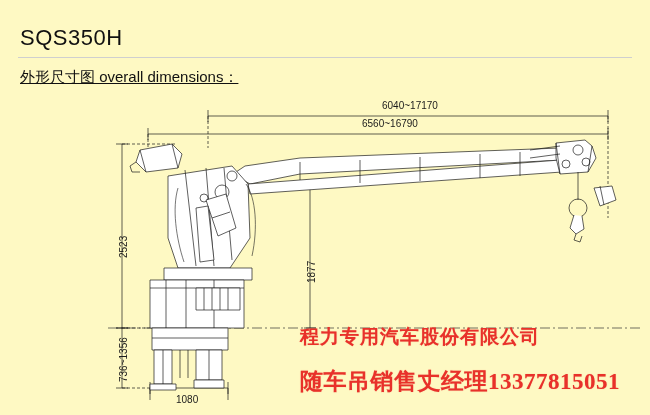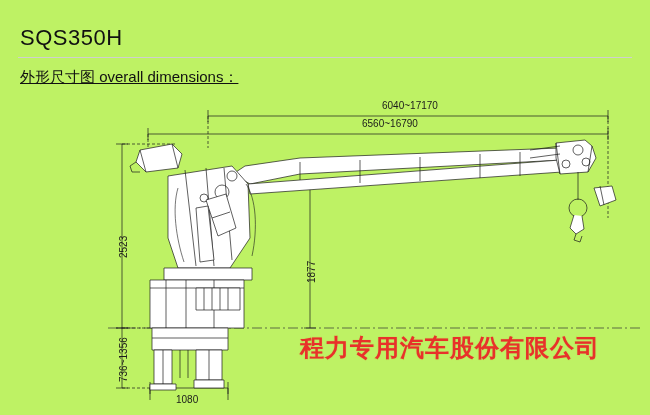--- a/index.html
+++ b/index.html
@@ -11,21 +11,21 @@
     height: 415px;
     background: #ffffff;
     font-family: "Liberation Sans", sans-serif;
     overflow: hidden;
     position: relative;
   }
   .page {
     position: relative;
     width: 650px;
     height: 415px;
-    background: #bef264;
+    background: #fef9c3;
   }
   .title {
     position: absolute;
     left: 20px;
     top: 25px;
     font-size: 22px;
     color: #111111;
     letter-spacing: 0.5px;
   }
   .subtitle {
@@ -54,22 +54,22 @@
   .watermark {
     position: absolute;
     color: #e8312a;
     font-weight: bold;
     white-space: nowrap;
     text-shadow: 0 0 1px rgba(232,49,42,0.4);
     font-family: "Liberation Serif", serif;
   }
   .wm1 {
     left: 300px;
-    top: 332px;
-    font-size: 24px;
+    top: 324px;
+    font-size: 19px;
     letter-spacing: 1px;
   }
   .wm2 {
     left: 300px;
     top: 366px;
     font-size: 23px;
     letter-spacing: 0.5px;
   }
   .dimlabel {
     position: absolute;
@@ -216,14 +216,15 @@
     
     <div class="dimlabel" style="left:382px; top:12px;">6040~17170</div>
     <div class="dimlabel" style="left:362px; top:30px;">6560~16790</div>
     <div class="dimlabel vert" style="left:118px; top:170px;">2523</div>
     <div class="dimlabel vert" style="left:306px; top:195px;">1877</div>
     <div class="dimlabel vert" style="left:118px; top:294px;">736~1356</div>
     <div class="dimlabel" style="left:176px; top:306px;">1080</div>
   </div>
 
   <div class="watermark wm1">程力专用汽车股份有限公司</div>
+  <div class="watermark wm2">随车吊销售丈经理13377815051</div>
 
 </div>
 
 </body></html>

